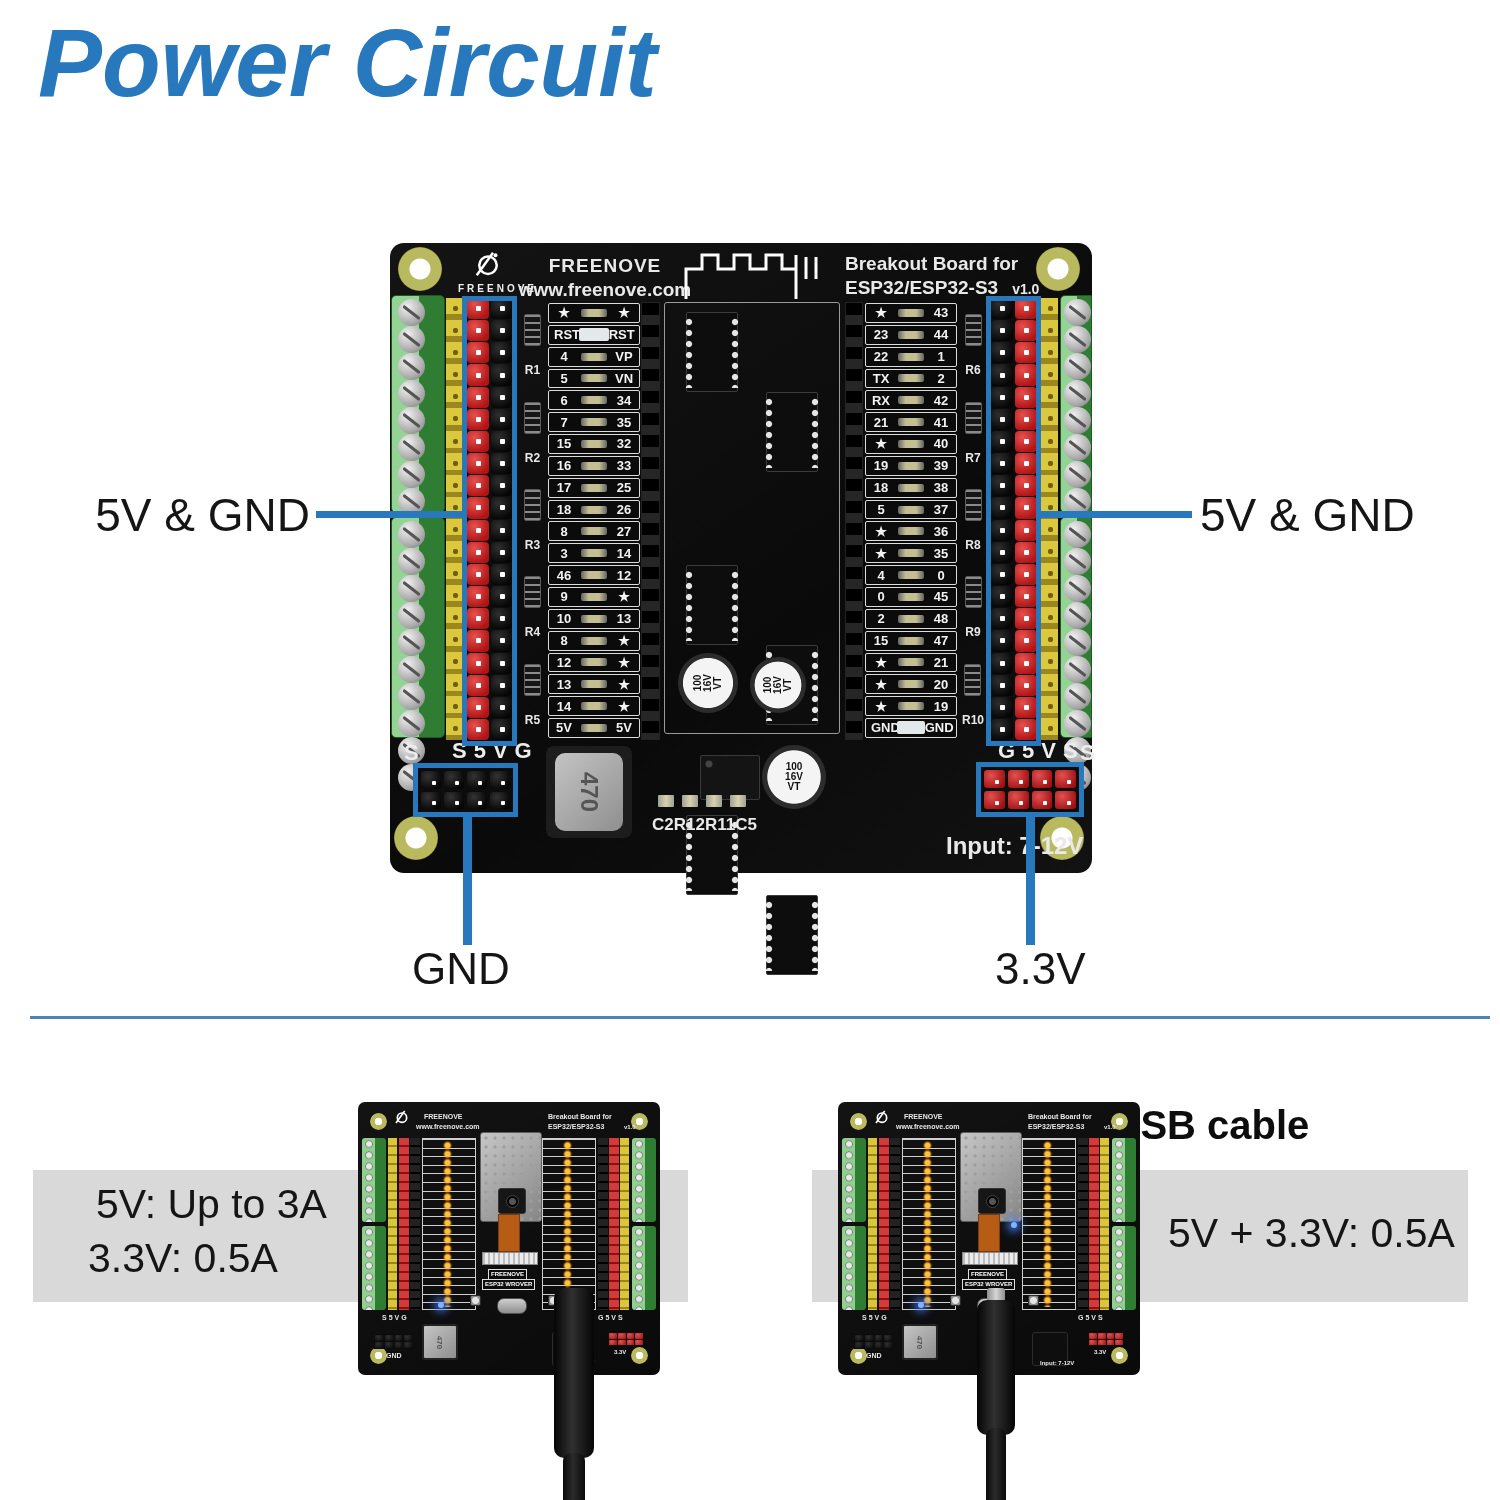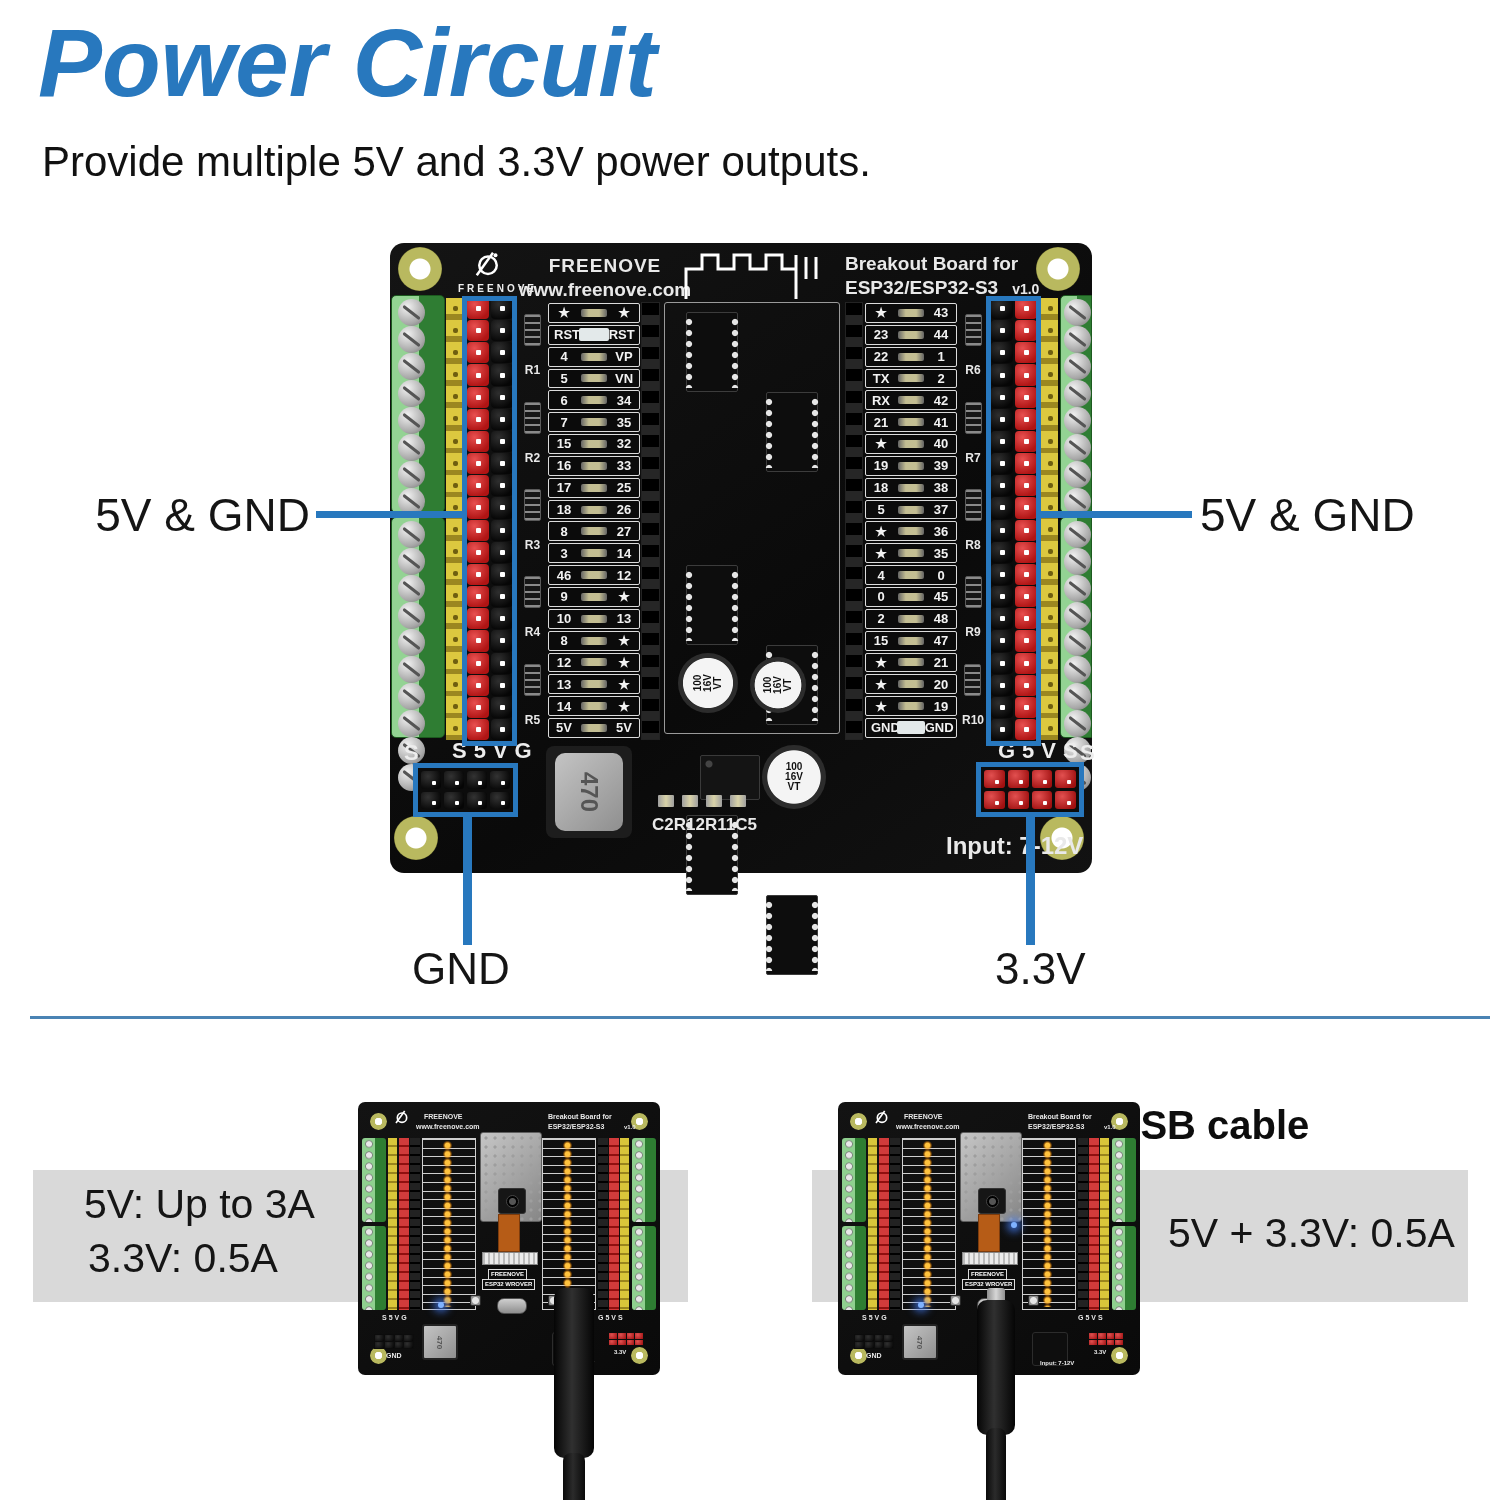--- a/index.html
+++ b/index.html
@@ -123,21 +123,20 @@
   .cb-plug{background:linear-gradient(90deg,#050505,#303030 45%,#050505);border-radius:10px;}
   .cb-wire{background:linear-gradient(90deg,#0a0a0a,#2b2b2b 45%,#0a0a0a);border-radius:8px;}
   .cu-tip{background:linear-gradient(90deg,#8f8f8f,#d6d6d6,#8f8f8f);border-radius:3px;}
 </style>
 </head>
 <body>
 
 <div class="canvas">
 
   <div class="abs page-title">Power Circuit</div>
-  <div class="abs page-subtitle">Provide multiple 5V and 3.3V power outputs.</div>
 
   <div class="abs pcb">
 
     <div class="abs hole" style="left:8px;top:4px;"></div>
     <div class="abs hole" style="left:646px;top:4px;"></div>
     <div class="abs hole" style="left:4px;top:573px;"></div>
     <div class="abs hole" style="left:650px;top:573px;"></div>
 
     <div class="abs" style="left:68px;top:6px;width:60px;text-align:center;">
       <svg width="30" height="30" viewBox="0 0 24 24">
@@ -687,21 +686,21 @@
   <div class="abs ann-small" style="left:412px;top:944px;">GND</div>
   <div class="abs ann-line" style="left:1026px;top:815px;width:9px;height:130px;"></div>
   <div class="abs ann-small" style="left:995px;top:944px;">3.3V</div>
 
   <div class="abs divider" style="left:30px;top:1016px;width:1460px;"></div>
 
   <div class="abs sec-head" style="left:1027px;top:1095px;margin-top:8px;">Use USB cable</div>
 
   <div class="abs band" style="left:33px;top:1170px;width:655px;height:132px;"></div>
   <div class="abs band" style="left:812px;top:1170px;width:656px;height:132px;"></div>
-  <div class="abs band-text" style="left:84px;top:1181px;z-index:1;">5V: Up to 3A</div>
+  <div class="abs band-text" style="left:96px;top:1181px;z-index:1;">5V: Up to 3A</div>
   <div class="abs band-text" style="left:88px;top:1235px;z-index:1;">3.3V: 0.5A</div>
   <div class="abs band-text" style="left:1168px;top:1210px;z-index:1;">5V + 3.3V: 0.5A</div>
 
   <div class="abs mini-mount" id="mountA" style="left:358px;top:1102px;" data-cable="barrel">
     <div class="mini">
       <div class="m m-hole" style="left:12px;top:11px;"></div>
       <div class="m m-hole" style="left:273px;top:11px;"></div>
       <div class="m m-hole" style="left:12px;top:245px;"></div>
       <div class="m m-hole" style="left:273px;top:245px;"></div>
 

